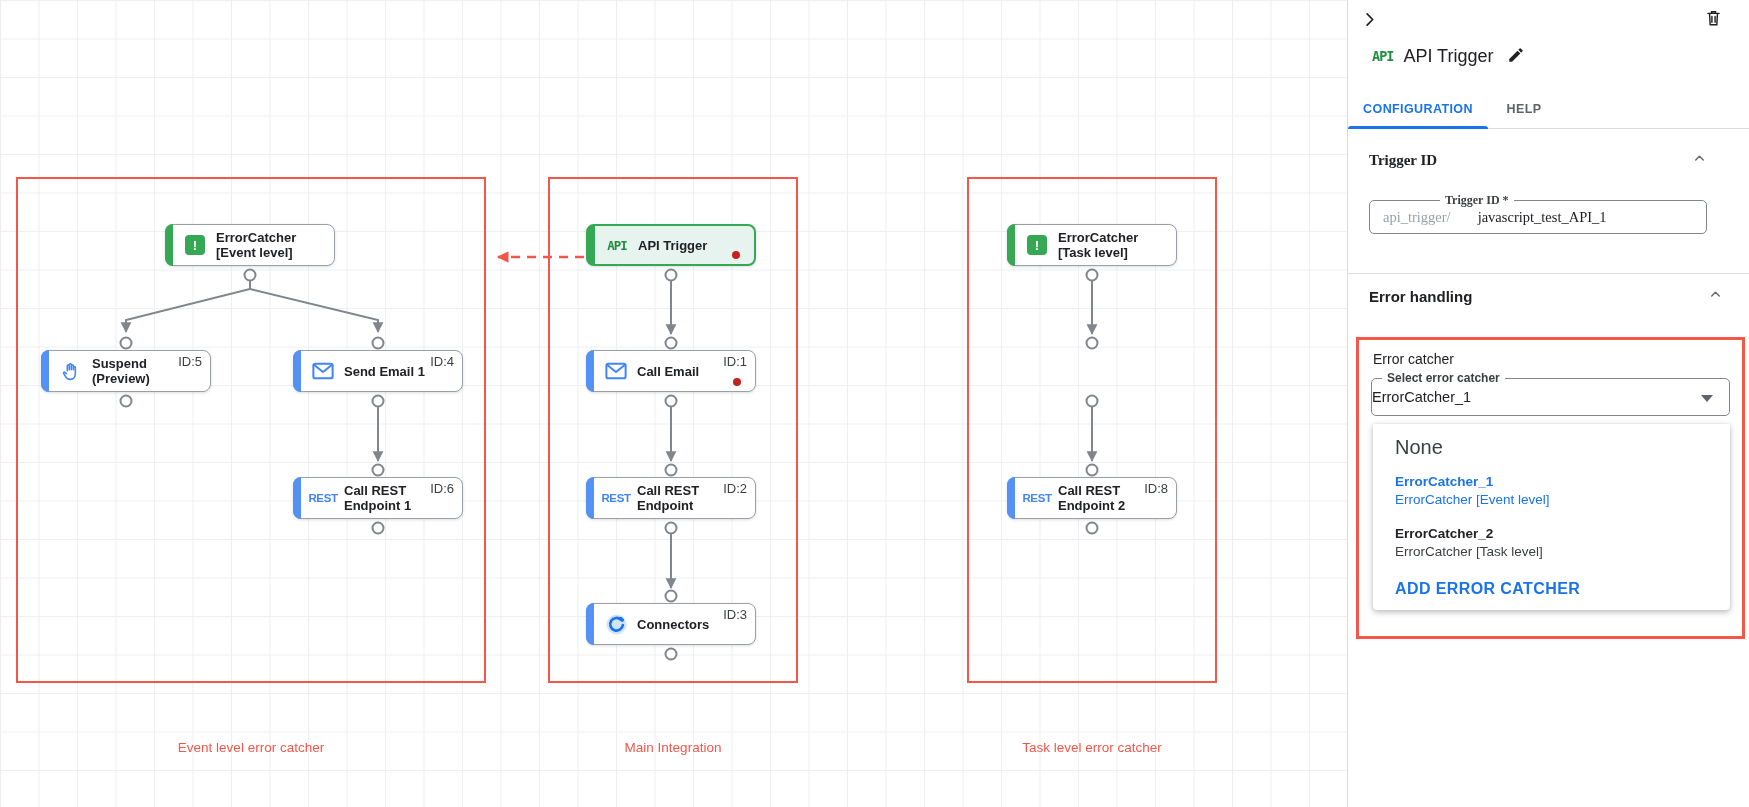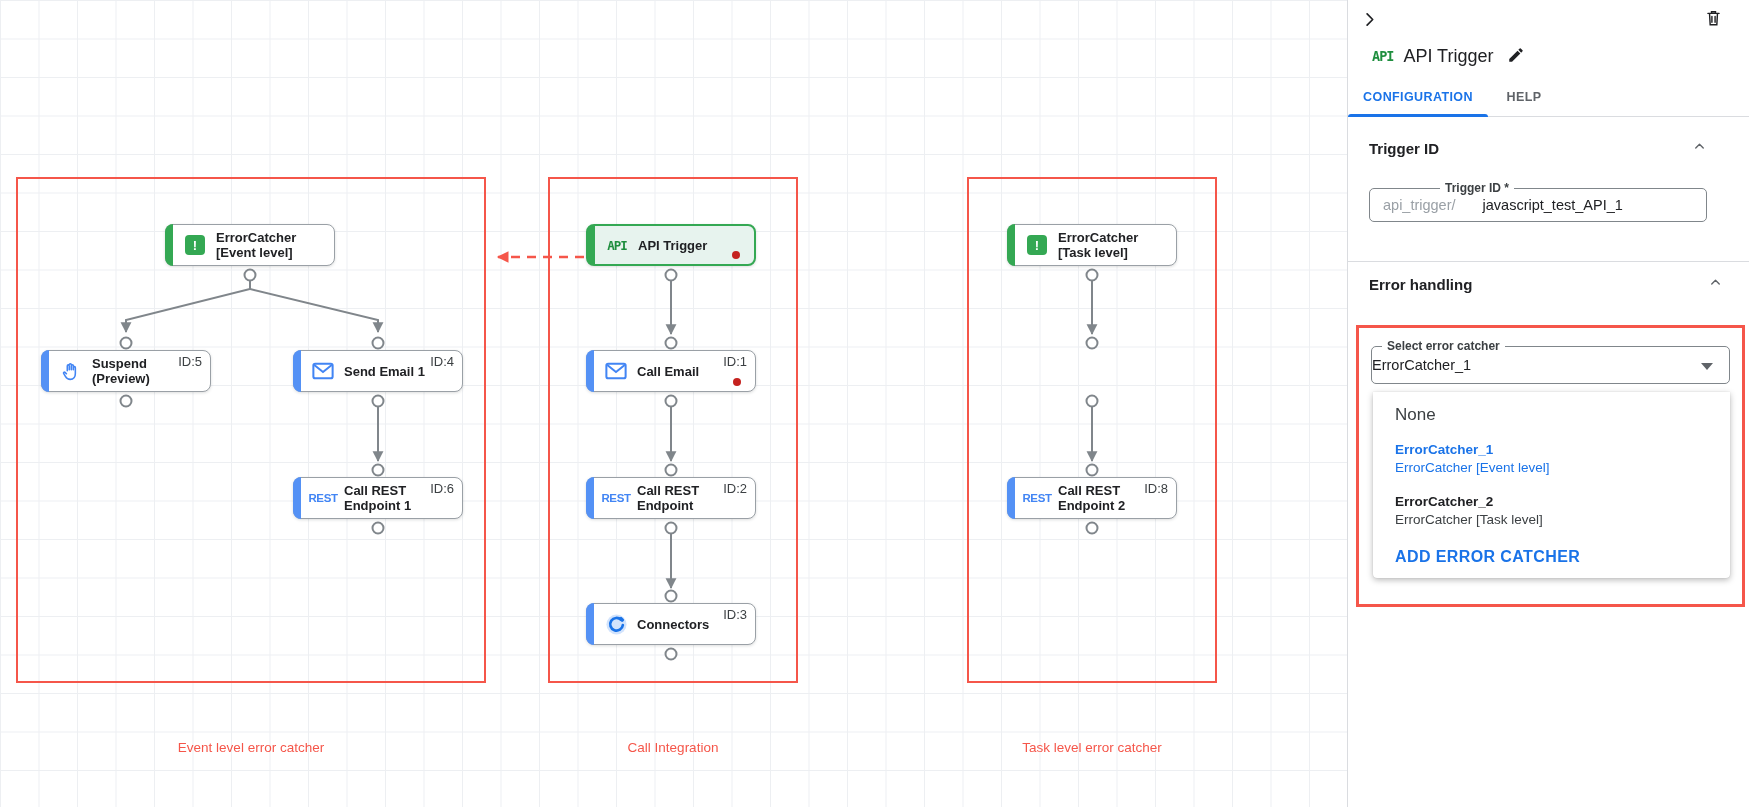--- a/index.html
+++ b/index.html
@@ -38,27 +38,27 @@
     border-left:1px solid #dadce0; color:#202124; }
   .panel-top { position:relative; height:34px; }
   .icon-btn { position:absolute; cursor:pointer; background:none; border:none; padding:0; }
   .collapse-btn { left:12px; top:10px; }
   .trash-btn { right:26px; top:8px; }
   .title-row { display:flex; align-items:center; gap:10px; padding-left:24px; margin-top:8px; height:28px; }
   .panel-logo { color:#1e8e3e; font-weight:bold; font-size:13.5px; font-family:"DejaVu Sans Mono",monospace; letter-spacing:-1px; }
   .panel-title { font-size:18px; color:#202124; }
   .edit-btn { background:none; border:none; padding:0; margin-left:4px; cursor:pointer; }
 
-  .tabs { display:flex; margin-top:20px; border-bottom:1px solid #dadce0; height:27px; }
+  .tabs { display:flex; margin-top:32px; border-bottom:1px solid #dadce0; height:27px; }
   .tab { text-align:center; font-size:12.5px; font-weight:bold; letter-spacing:.4px; cursor:pointer; position:relative; }
   .tab.active { width:140px; color:#1a73e8; }
   .tab.active::after { content:""; position:absolute; left:0; right:0; bottom:-1px; height:3px; background:#1a73e8; border-radius:3px 3px 0 0; }
   .tab.inactive { width:72px; color:#5f6368; }
 
-  .section { padding:22px 42px 0 21px; }
+  .section { padding:22px 42px 0 21px;font-family:Liberation Serif, serif; }
   .section-head { display:flex; justify-content:space-between; align-items:center; }
   .section-title { font-size:15px; font-weight:bold; color:#202124; }
   .caret { cursor:pointer; }
 
   .outlined-field { position:relative; margin-top:30px; height:34px; border:1px solid #80868b;
     border-radius:5px; display:flex; align-items:center; padding-left:13px; font-size:14.5px;gap:20px; }
   .float-label { position:absolute; top:-8px; background:#fff; padding:0 5px; font-size:12px;
     font-weight:bold; color:#3c4043; line-height:14px; }
   .prefix { color:#9aa0a6; }
   .field-value { color:#202124; margin-left:7px; }
@@ -70,21 +70,21 @@
   .red-frame { margin:31px 4px 0 8px; border:3px solid #f5564a; padding:8px 12px 0 12px; }
   .ec-label { font-size:14px; color:#202124; margin:3px 0 0 2px; line-height:17px; }
   .select-field { position:relative; margin-top:10px; height:38px; border:1px solid #80868b;
     border-radius:5px; display:flex; align-items:center; padding-left:0; font-size:14.5px; color:#202124; }
   .select-arrow { position:absolute; right:16px; top:16px; width:0; height:0;
     border-left:6px solid transparent; border-right:6px solid transparent; border-top:7px solid #5f6368; }
 
   .menu { margin:8px 0 26px 2px; background:#fff; border-radius:0 0 4px 4px;
     box-shadow:0 2px 6px rgba(0,0,0,.28), 0 0 1px rgba(0,0,0,.2); padding:13px 0 12px 22px; }
   .menu-item { cursor:pointer; }
-  .menu-none { font-size:17px; color:#3c4043; line-height:20px; }
+  .menu-none { font-size:20px; color:#3c4043; line-height:20px; }
   .menu-group { margin-top:16px; }
   .menu-name { font-size:13.5px; font-weight:bold; line-height:18px; }
   .menu-desc { font-size:13.5px; line-height:18px; }
   .menu-group.sel .menu-name, .menu-group.sel .menu-desc { color:#1a73e8; }
   .menu-group.unsel .menu-name { color:#202124; }
   .menu-group.unsel .menu-desc { color:#3c4043; }
   .menu-add { margin-top:19px; font-size:16px; font-weight:bold; letter-spacing:.4px; color:#1a73e8; cursor:pointer; }
 </style>
 </head>
 <body>
@@ -132,21 +132,21 @@
       <circle cx="1092" cy="470" r="5.5"></circle>
         <circle cx="1092" cy="528" r="5.5"></circle>
     </g>
   </svg>
 
   <div class="group-box" style="left:16px;top:177px;width:470px;height:506px"></div>
   <div class="group-box" style="left:548px;top:177px;width:250px;height:506px"></div>
   <div class="group-box" style="left:967px;top:177px;width:250px;height:506px"></div>
 
   <div class="group-label" style="left:16px;width:470px">Event level error catcher</div>
-  <div class="group-label" style="left:548px;width:250px">Call Integration</div>
+  <div class="group-label" style="left:548px;width:250px">Main Integration</div>
   <div class="group-label" style="left:967px;width:250px">Task level error catcher</div>
 
   <div class="node" style="left:165px;top:224px">
     <span class="stripe green"></span>
     <span class="node-icon">
       <span class="ec-icon">!</span>
       </span>
     <div class="node-title">ErrorCatcher
 [Event level]</div>
   </div>
@@ -303,20 +303,21 @@
   <div class="eh-head section-head">
     <span class="section-title">Error handling</span>
     <span class="caret">
       <svg width="15" height="15" viewBox="0 0 24 24">
         <path d="M6 14.5l6-6 6 6" stroke="#5f6368" stroke-width="2.2" fill="none" stroke-linecap="round" stroke-linejoin="round"></path>
         </svg>
     </span>
   </div>
 
   <div class="red-frame">
+    <div class="ec-label">Error catcher</div>
 
     <div class="select-field">
       <span class="float-label" style="left:10px">Select error catcher</span>
       <span>ErrorCatcher_1</span>
       <span class="select-arrow"></span>
     </div>
 
     <div class="menu">
       <div class="menu-item menu-none">None</div>
       <div class="menu-item menu-group sel">

